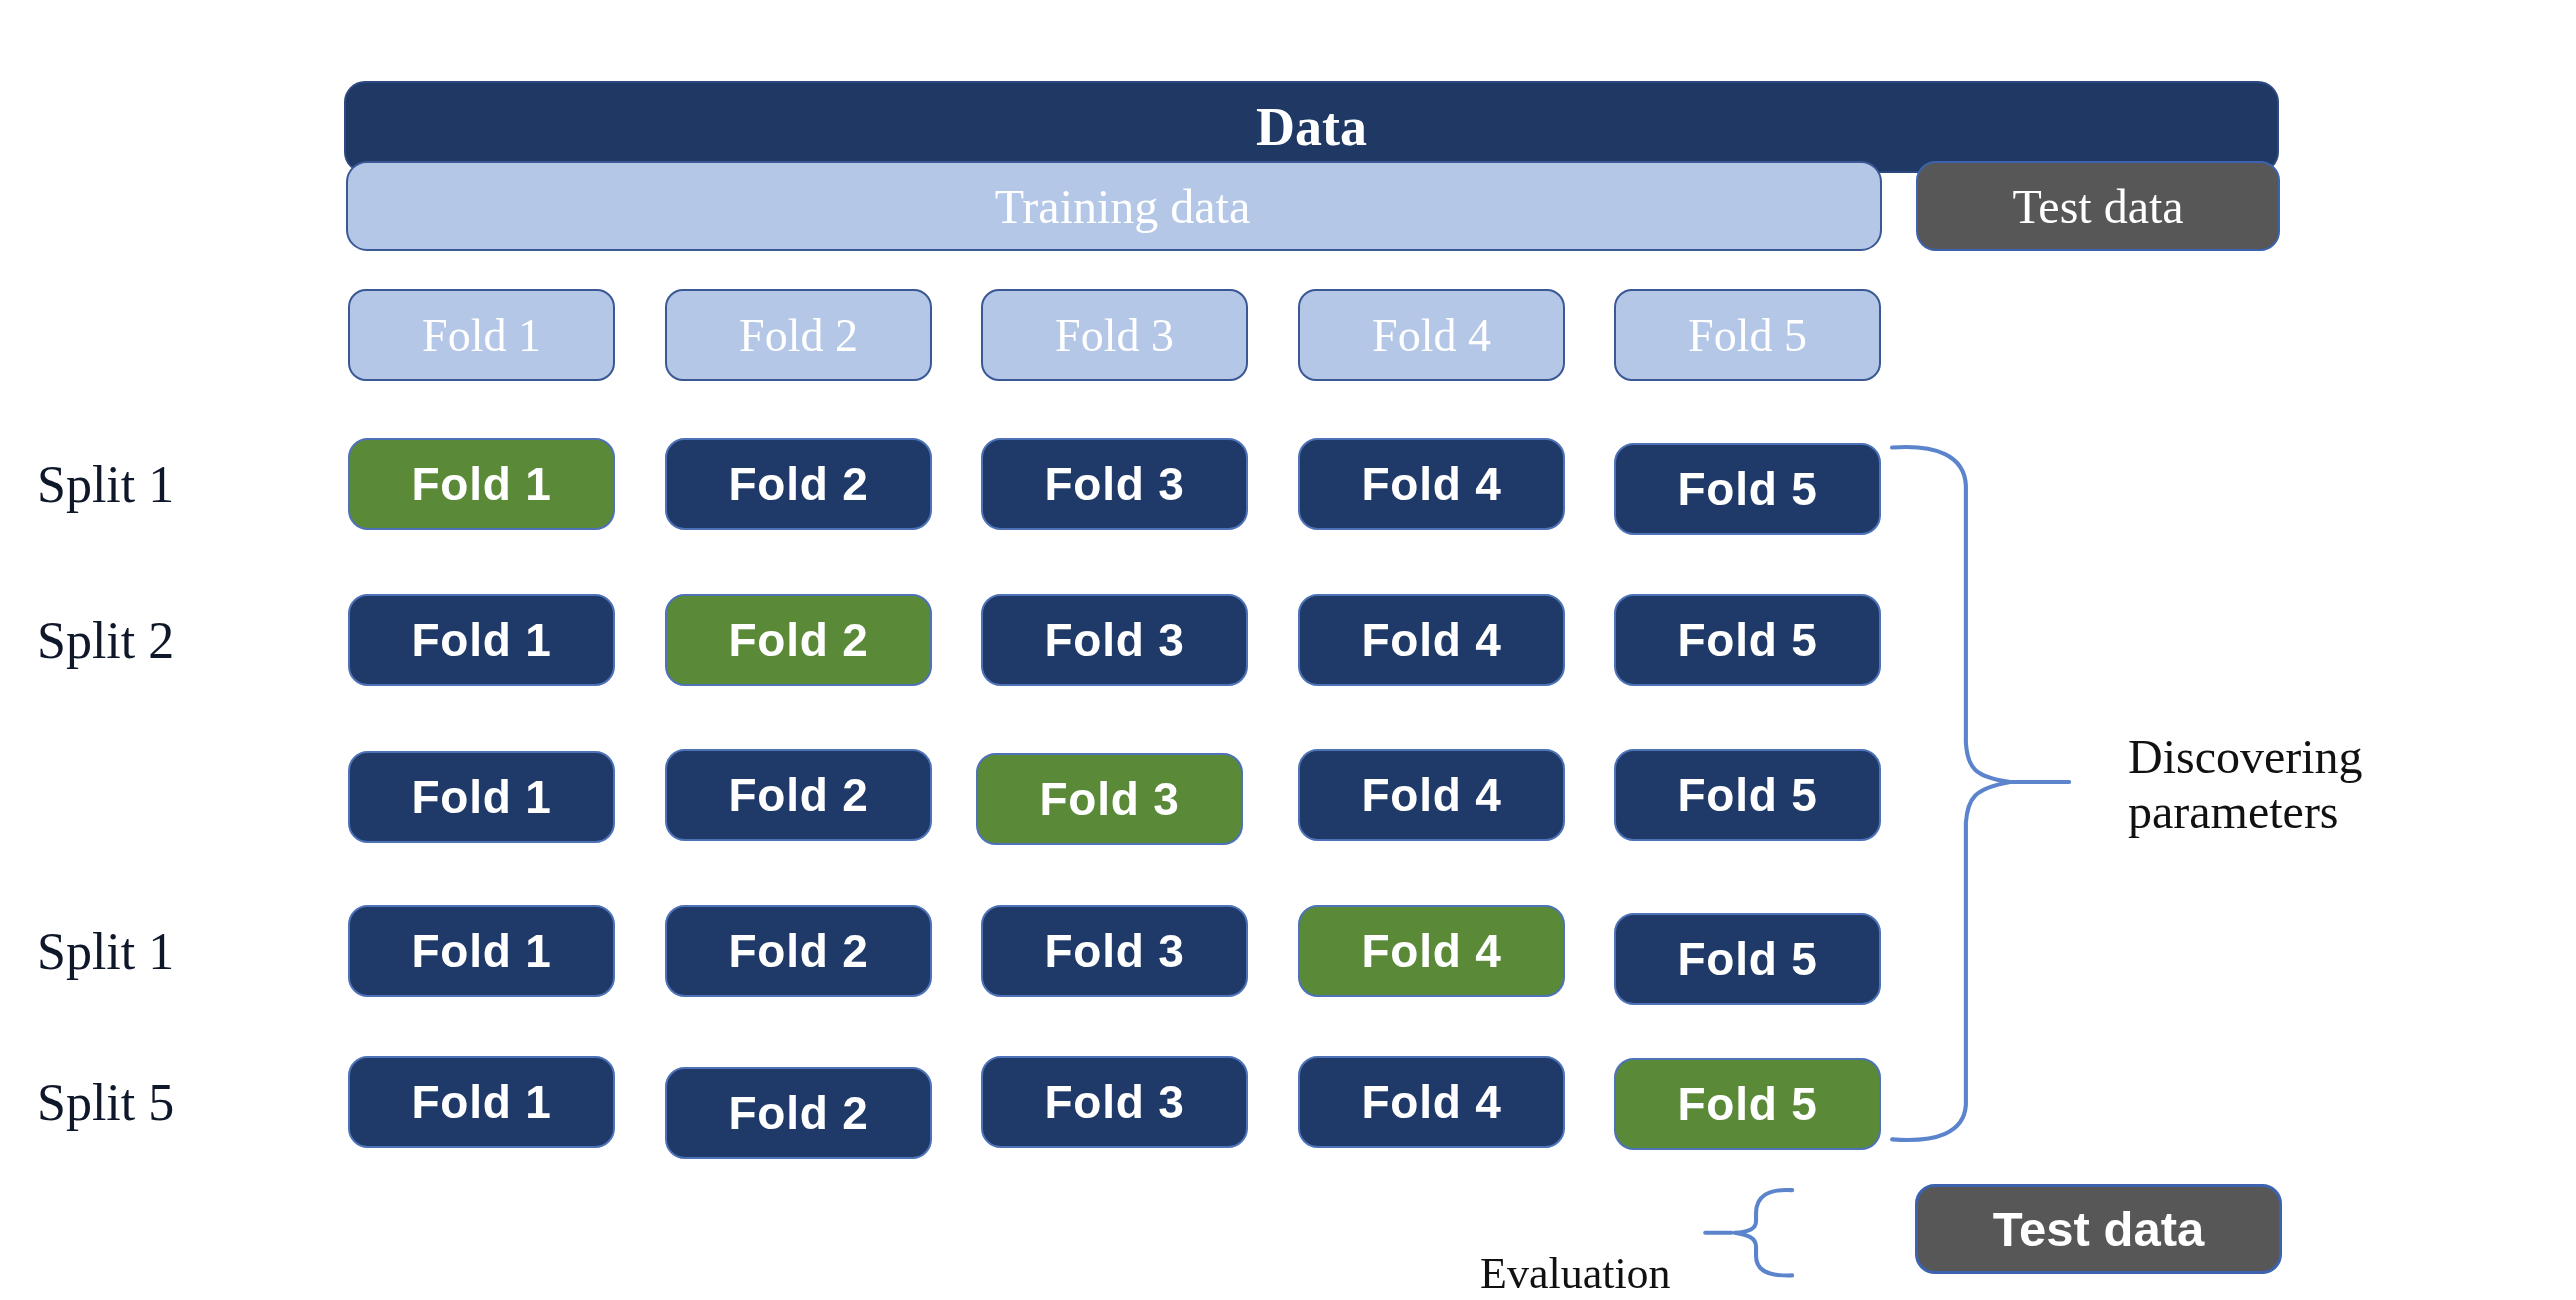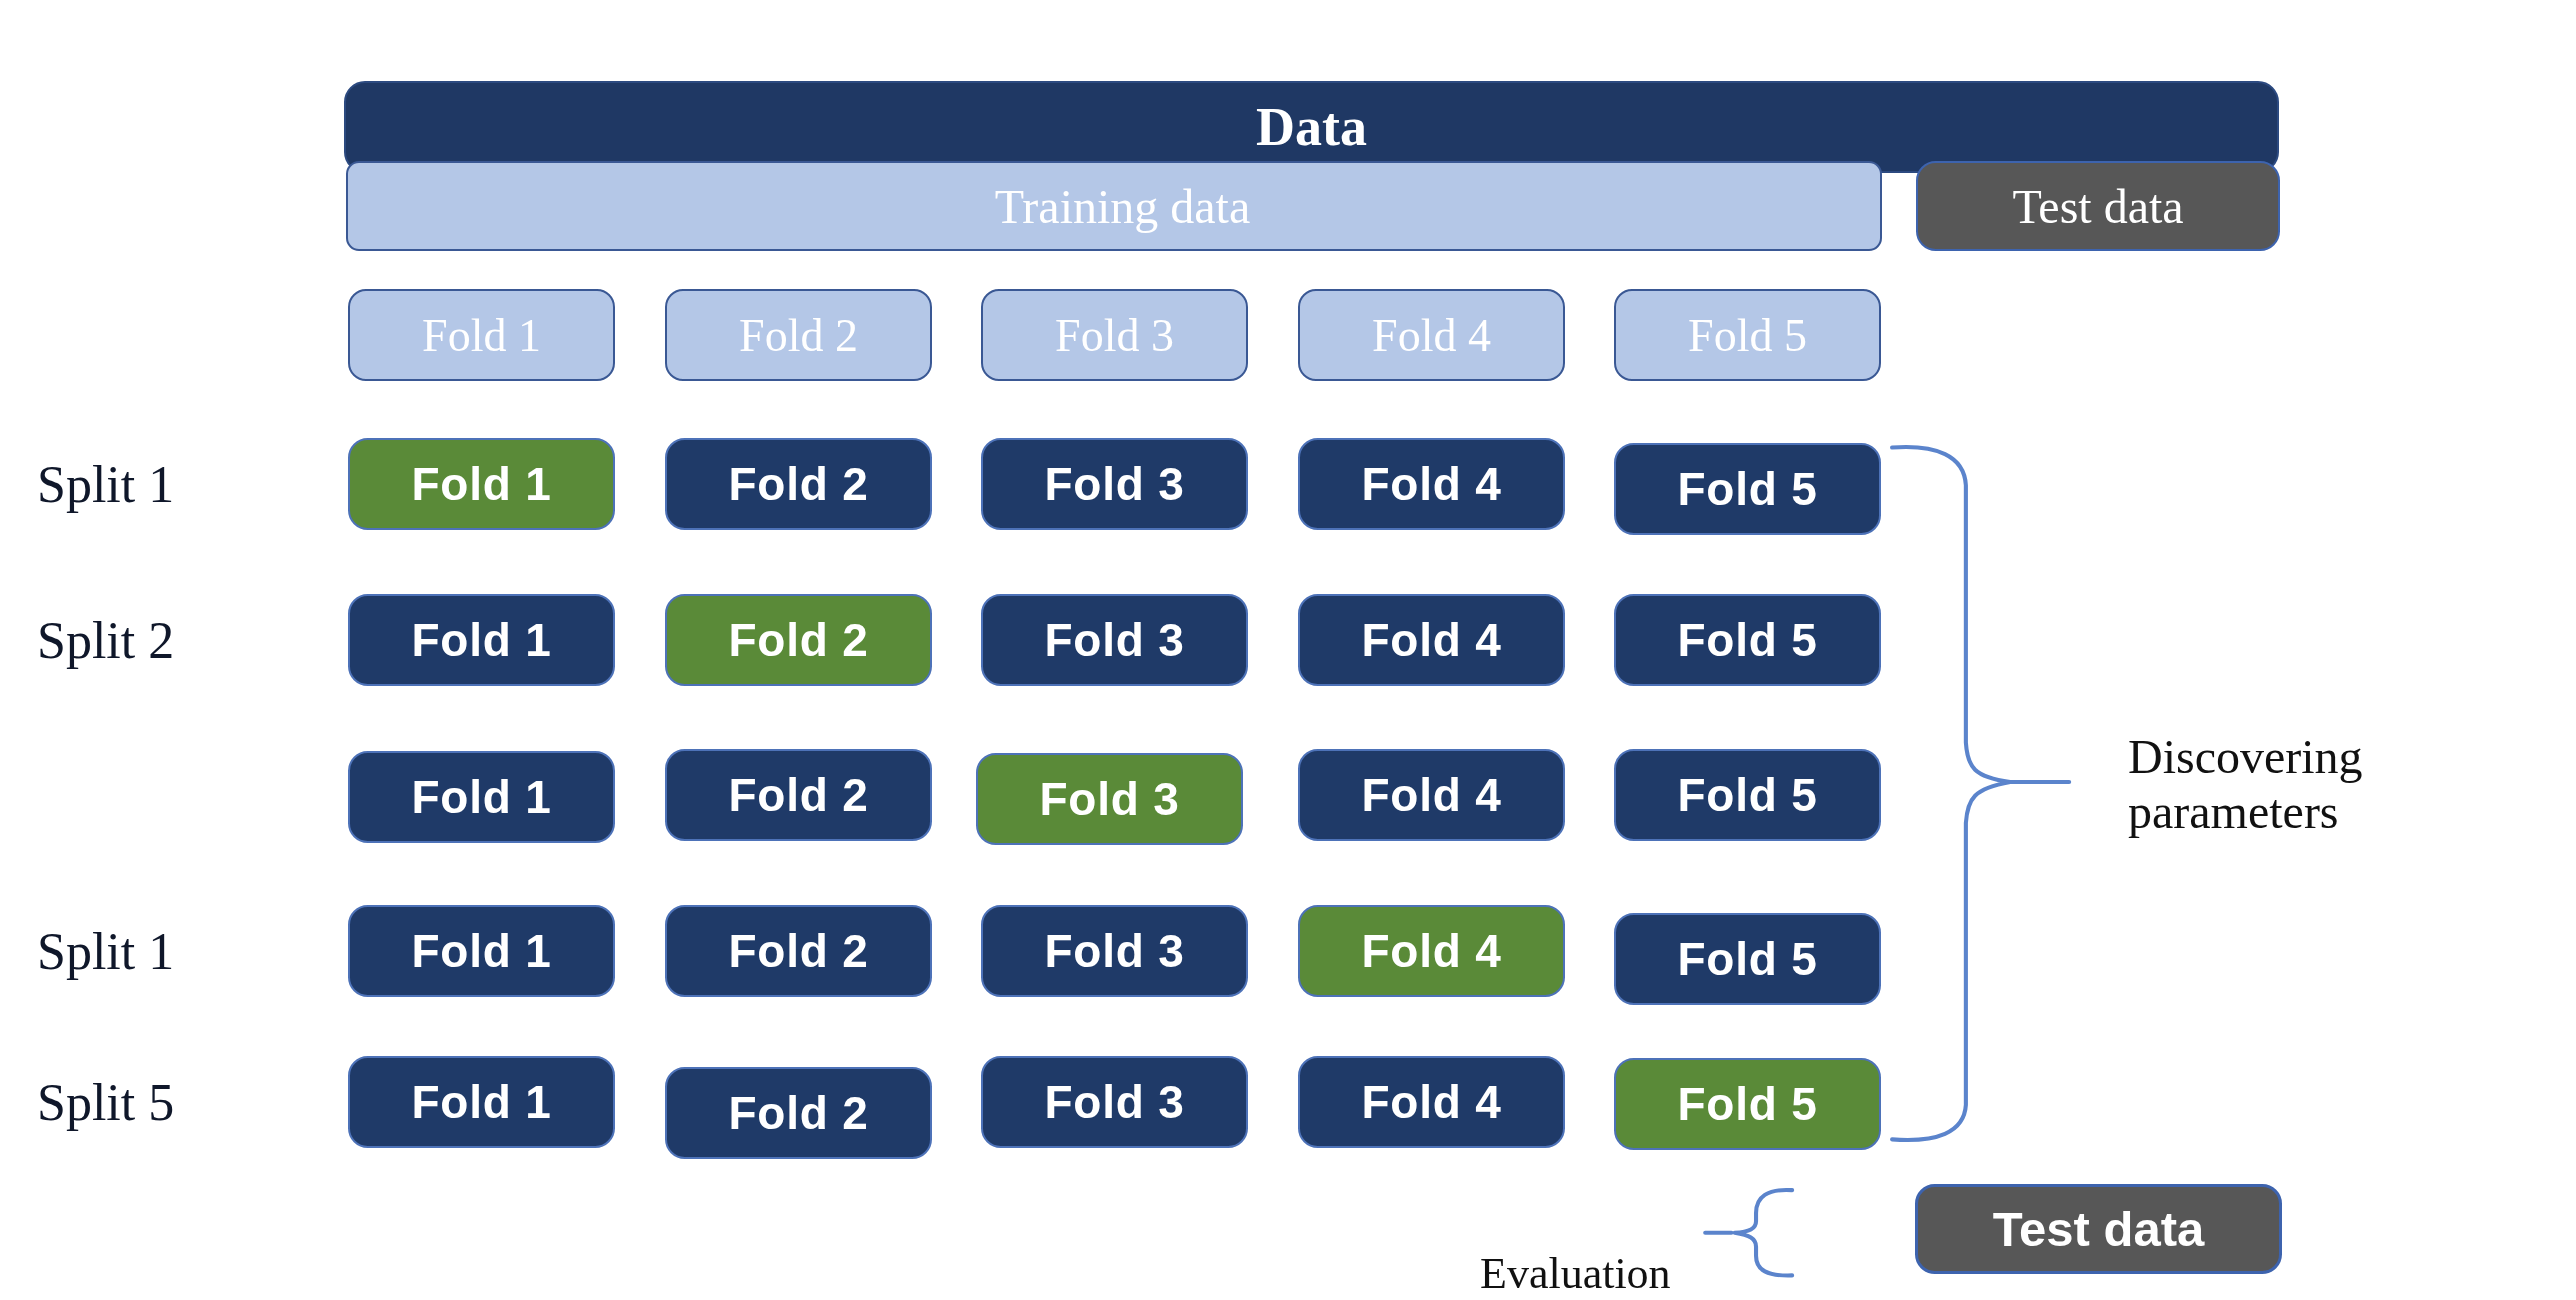--- a/index.html
+++ b/index.html
@@ -10,21 +10,21 @@
   .box{
     position:absolute;box-sizing:border-box;display:flex;
     align-items:center;justify-content:center;color:#ffffff;
   }
   .bar-data{
     left:344px;top:33px;width:1935px;height:92px;border-radius:21px;
     background:#1f3864;border:2.5px solid #2c4a80;
     font-size:54px;font-weight:bold;margin-top:48px;
   }
   .bar-training{
-    left:346px;top:161px;width:1536px;height:90px;border-radius:13px;
+    left:346px;top:161px;width:1536px;height:90px;border-radius:21px;
     background:#b4c7e7;border:2.5px solid #3a5894;font-size:48px;padding-left:17px;
   }
   .bar-test-top{
     left:1916px;top:161px;width:364px;height:90px;border-radius:19.7px;
     background:#575757;border:2.5px solid #3d63ae;font-size:48px;
   }
   .hcell{
     position:absolute;box-sizing:border-box;width:267px;height:92px;
     border-radius:18px;background:#b4c7e7;border:2.5px solid #3a5894;
     display:flex;align-items:center;justify-content:center;

